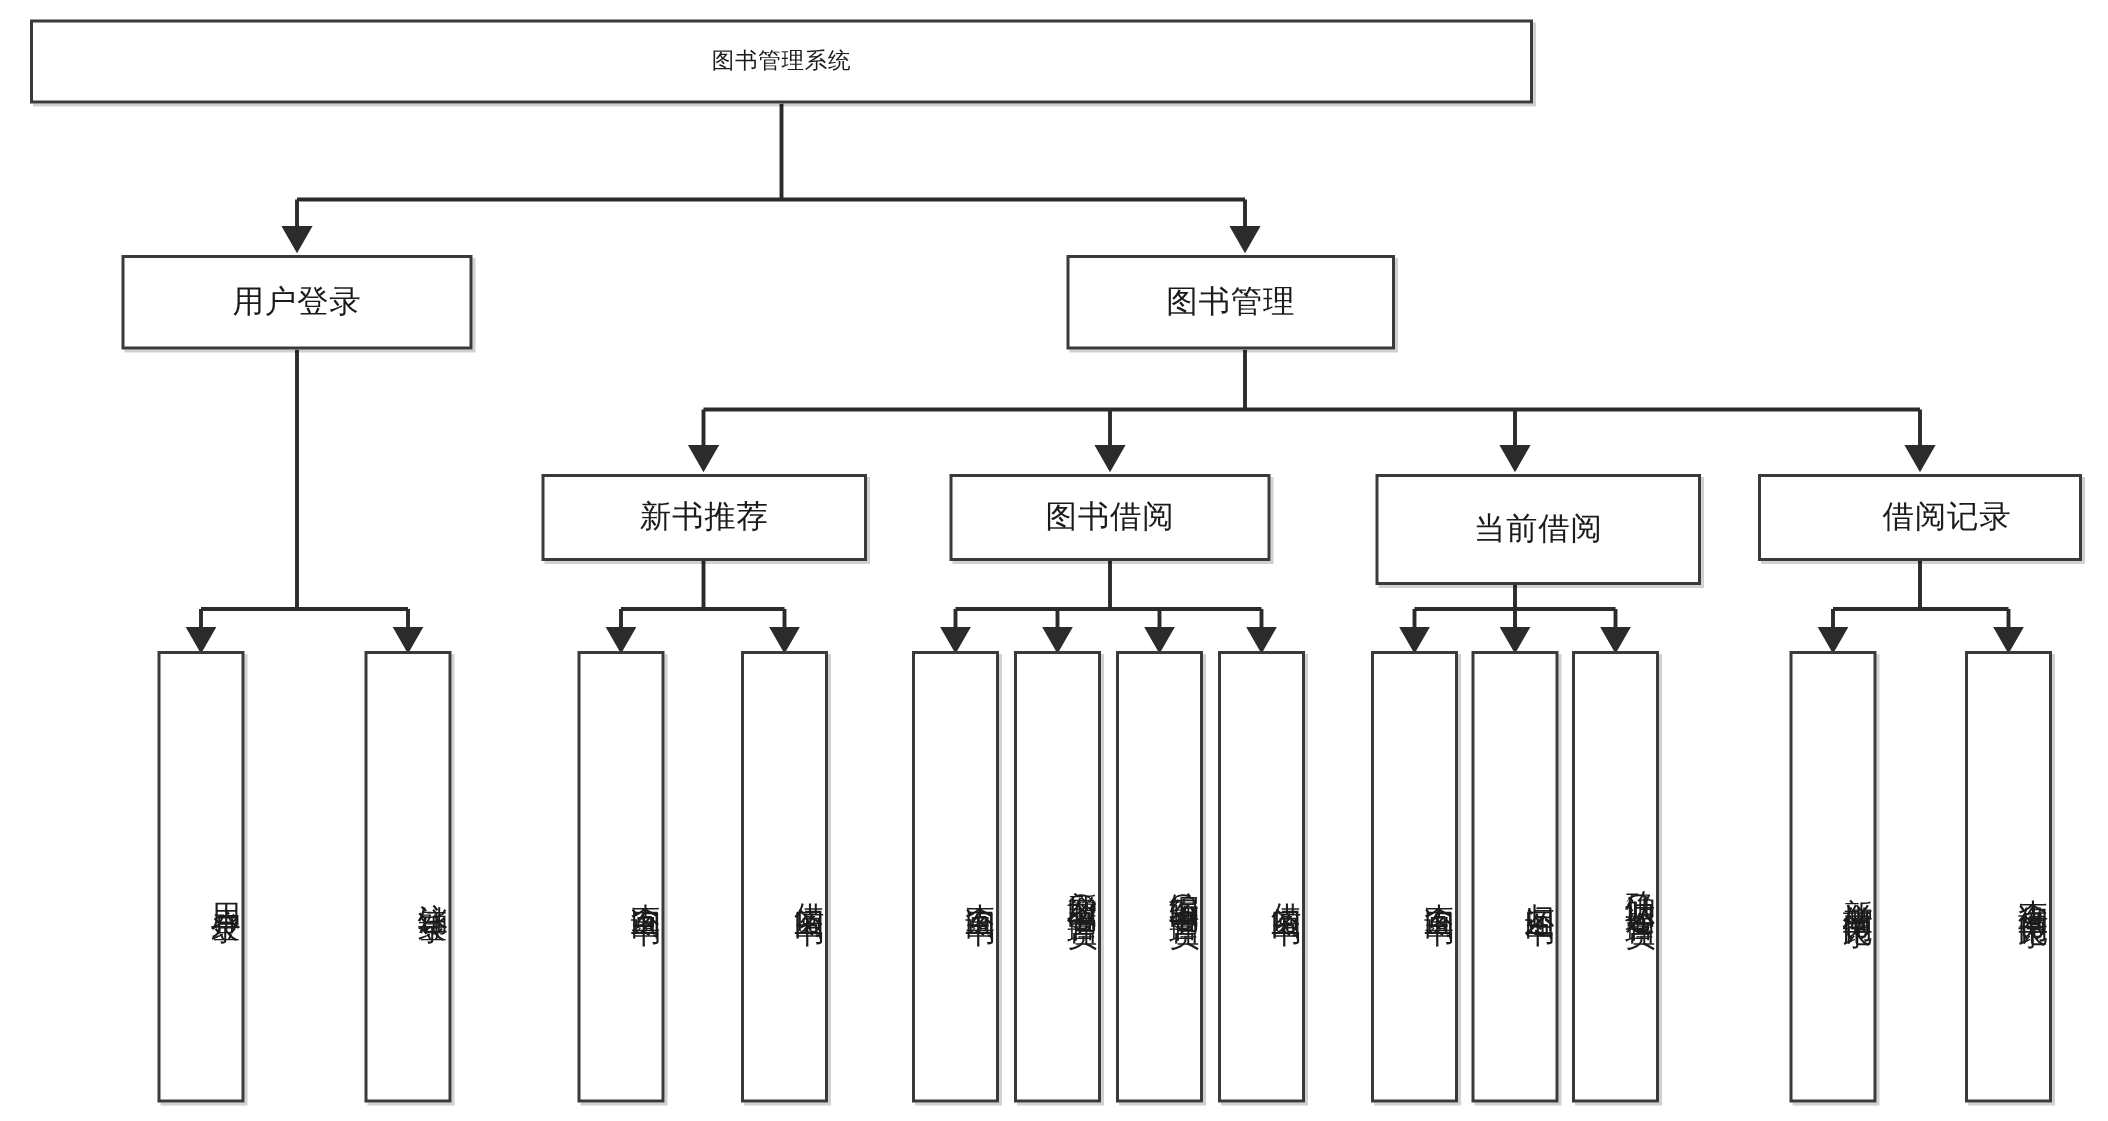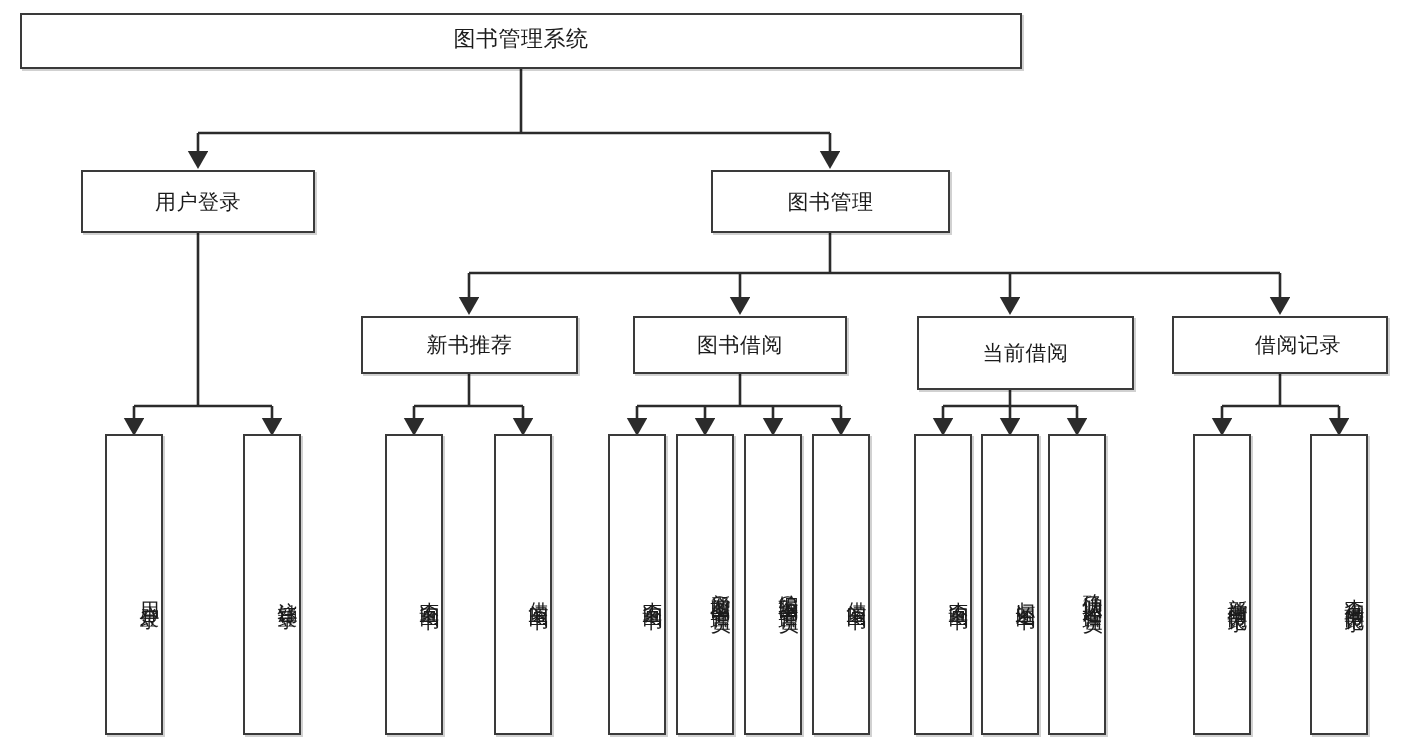--- a/index.html
+++ b/index.html
@@ -35,22 +35,21 @@
     align-items: center;
     justify-content: center;
     color: #1b1b1b;
   }
   .node.h {
     font-size: 21px;
     line-height: 1.2;
     letter-spacing: 0.5px;
   }
   .node.root {
-    font-size: 22px;
-    font-family: Liberation Mono, monospace;
+    font-size: 15px;
   }
   .node.v {
     font-size: 20px;
     writing-mode: vertical-rl;
     text-orientation: upright;
     align-items: flex-start;
     justify-content: center;
     padding-top: 14px;
     letter-spacing: 3px;
     line-height: 1.1;
@@ -125,21 +124,21 @@
     </g>
   </svg>
 
   <div class="node h root" style="left:20px; top:13px; width:1002px; height:56px;">
     <span>图书管理系统</span>
   </div>
 
   <div class="node h" style="left:81px; top:170px; width:234px; height:63px;">
     <span>用户登录</span>
   </div>
-  <div class="node h" style="left:711px; top:170px; width:239px; height:63px;">
+  <div class="node h" style="left:711px; top:170px; width:219px; height:63px;">
     <span>图书管理</span>
   </div>
 
   <div class="node h" style="left:361px; top:316px; width:217px; height:58px;">
     <span>新书推荐</span>
   </div>
   <div class="node h" style="left:633px; top:316px; width:214px; height:58px;">
     <span>图书借阅</span>
   </div>
   <div class="node h" style="left:917px; top:316px; width:217px; height:74px;">

